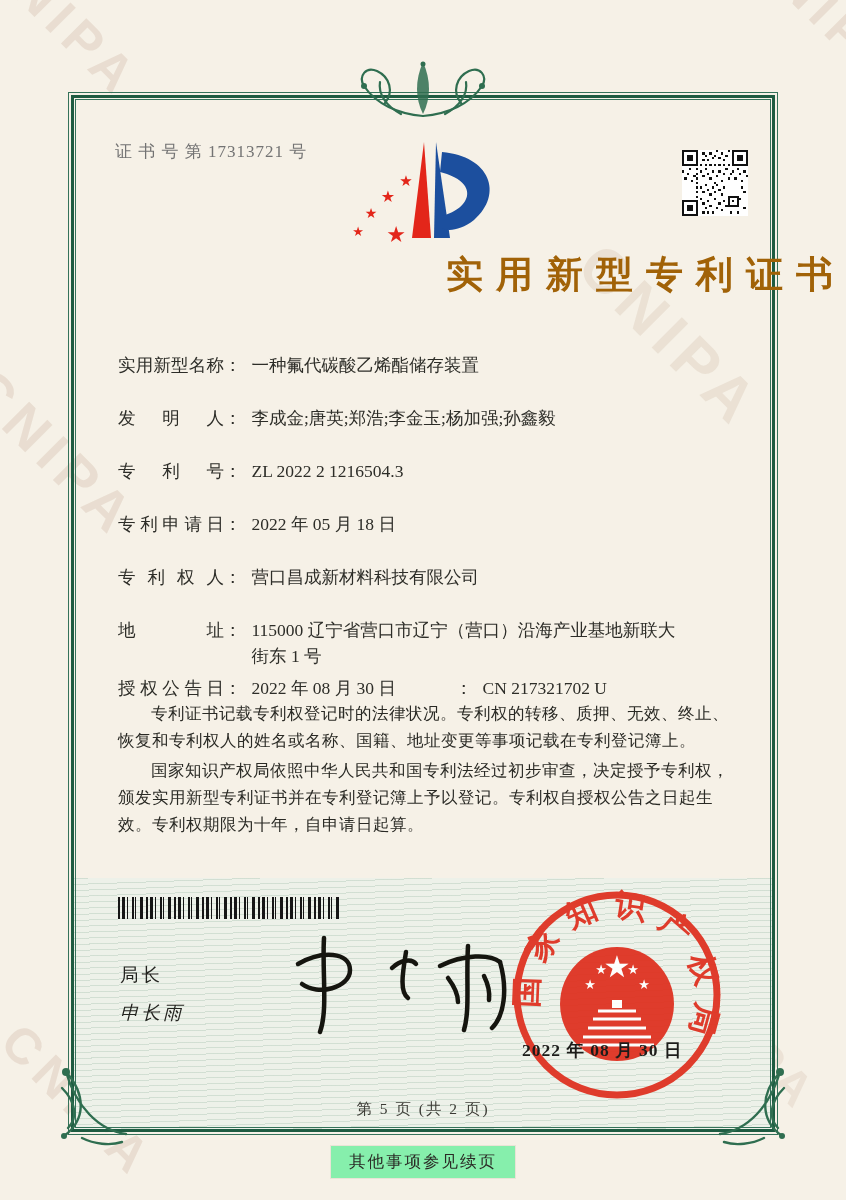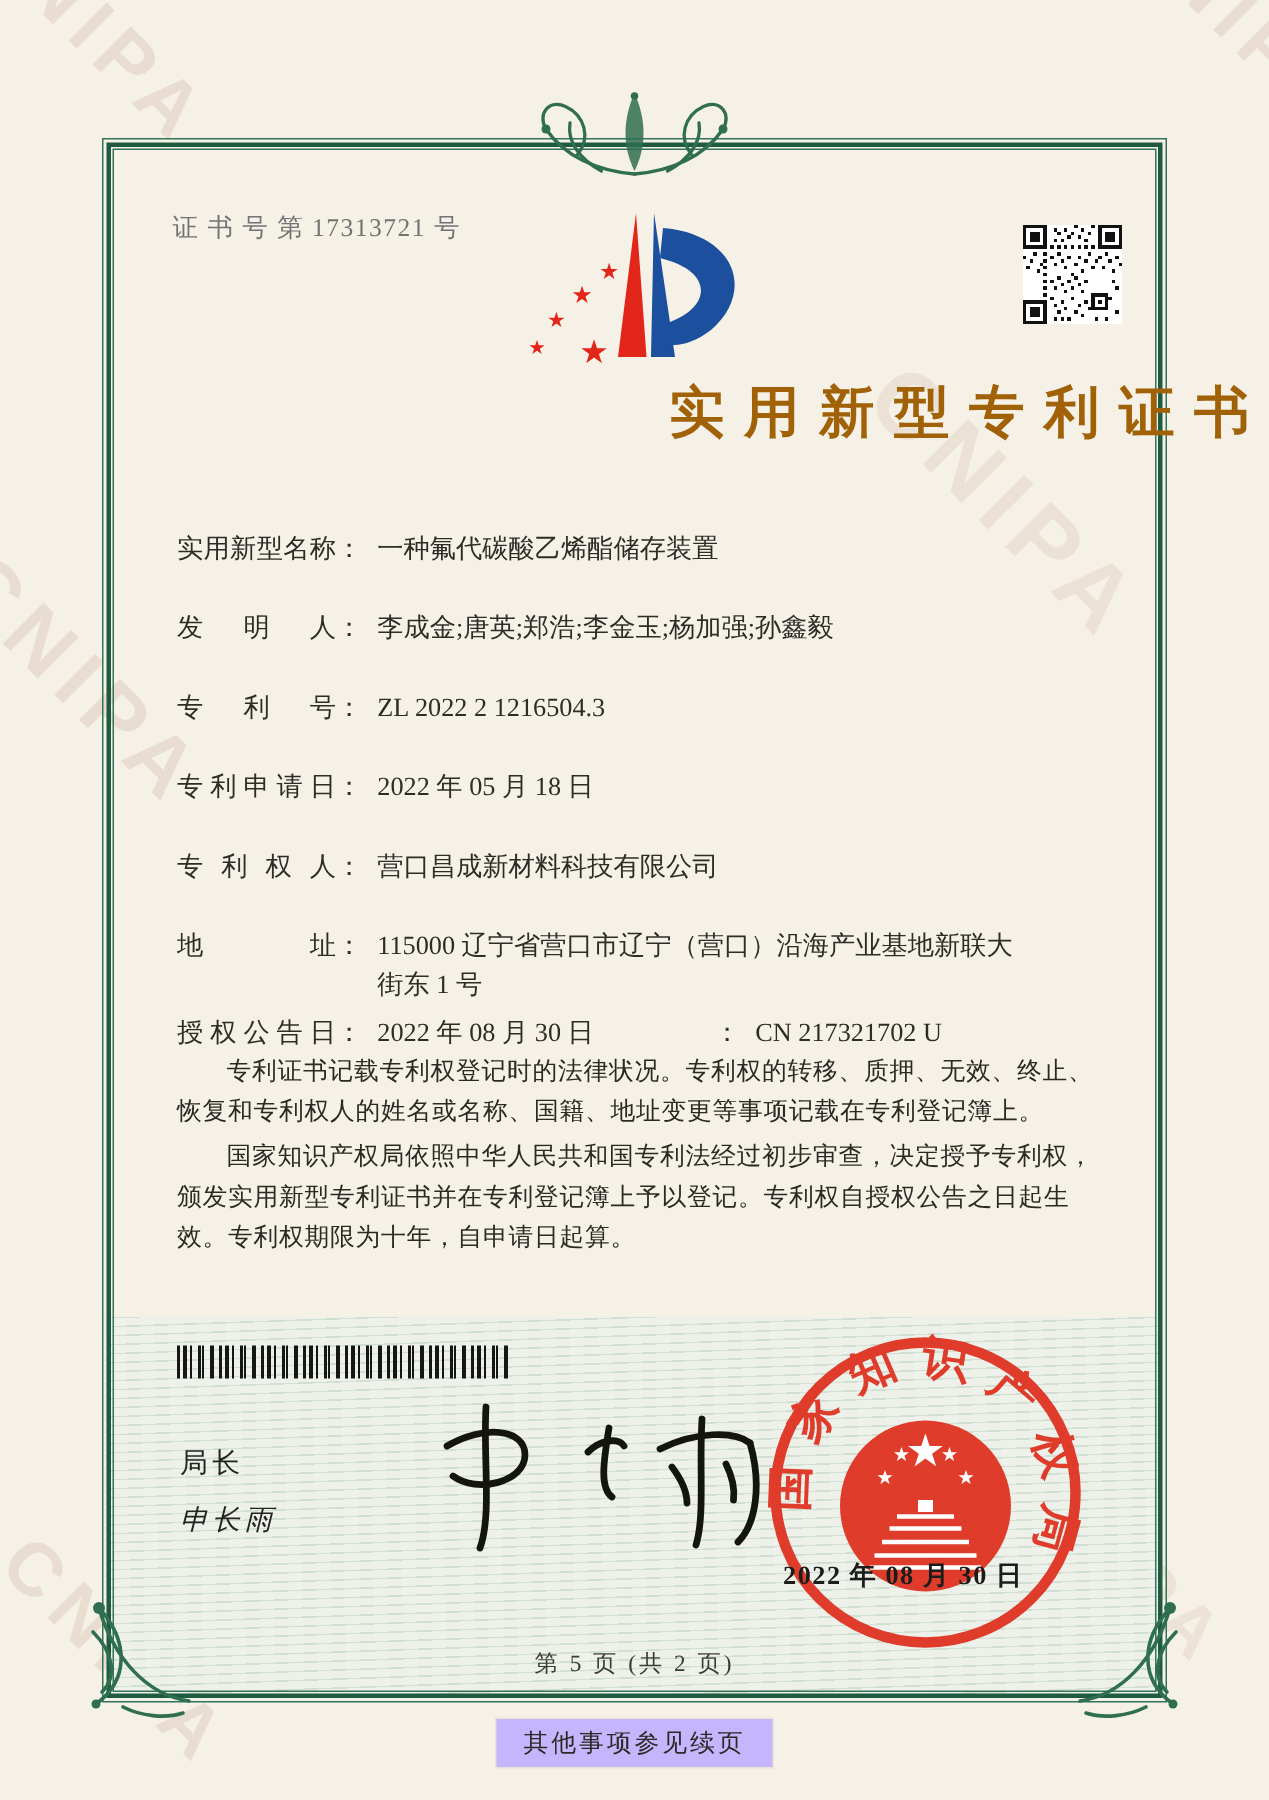--- a/index.html
+++ b/index.html
@@ -49,21 +49,21 @@
     position:absolute; left:0; right:0; top:250px; text-align:right;
     font-size:37px; font-weight:bold; color:#a16207; letter-spacing:13px;
     text-indent:13px;
   }
   .fields { position:absolute; left:118px; top:352px; width:562px; color:#2d2d28; }
   .frow { display:flex; margin-bottom:27px; font-size:17.5px; line-height:26px; }
   .f-label { width:106px; flex:none; text-align:justify; text-align-last:justify; }
   .f-colon { flex:none; margin-right:10px; }
   .f-value { flex:1; }
   .frow-addr { margin-bottom:6px; }
-  .frow-grant { display:flex; font-size:17.5px; line-height:26px;gap:21px; }
+  .frow-grant { display:flex; font-size:17.5px; line-height:26px; }
   .gpair { display:flex; }
   .gpair1 { width:337px; flex:none; }
   .paras {
     position:absolute; left:118px; top:700px; width:616px;
     color:#2a2a25; font-size:16.5px;
   }
   .paras p { text-indent:2em; line-height:27px; letter-spacing:0.5px; margin-bottom:3px; }
   .barcode {
     position:absolute; left:118px; top:897px; width:224px; height:22px;
     background-image:
@@ -84,21 +84,21 @@
     color:#1c1c1a; letter-spacing:1px; z-index:5;
   }
   .page-num {
     position:absolute; left:0; right:0; top:1099px; text-align:center;
     font-size:15.5px; color:#3b3b35; letter-spacing:2px;
   }
   .cont-note {
     position:absolute; left:0; right:0; top:1146px; text-align:center; z-index:4;
   }
   .cont-note span {
-    display:inline-block; background:#c4b5fd; box-shadow:0 0 0 1px #e9e4d6;
+    display:inline-block; background:#86efac; box-shadow:0 0 0 1px #e9e4d6;
     padding:5px 18px; font-size:16.5px; color:#2a2a25; letter-spacing:2px;
   }
 </style>
 </head>
 <body>
 
 <div id="page">
 
   <span class="wm wm1">CNIPA</span>
   <span class="wm wm2">CNIPA</span>

